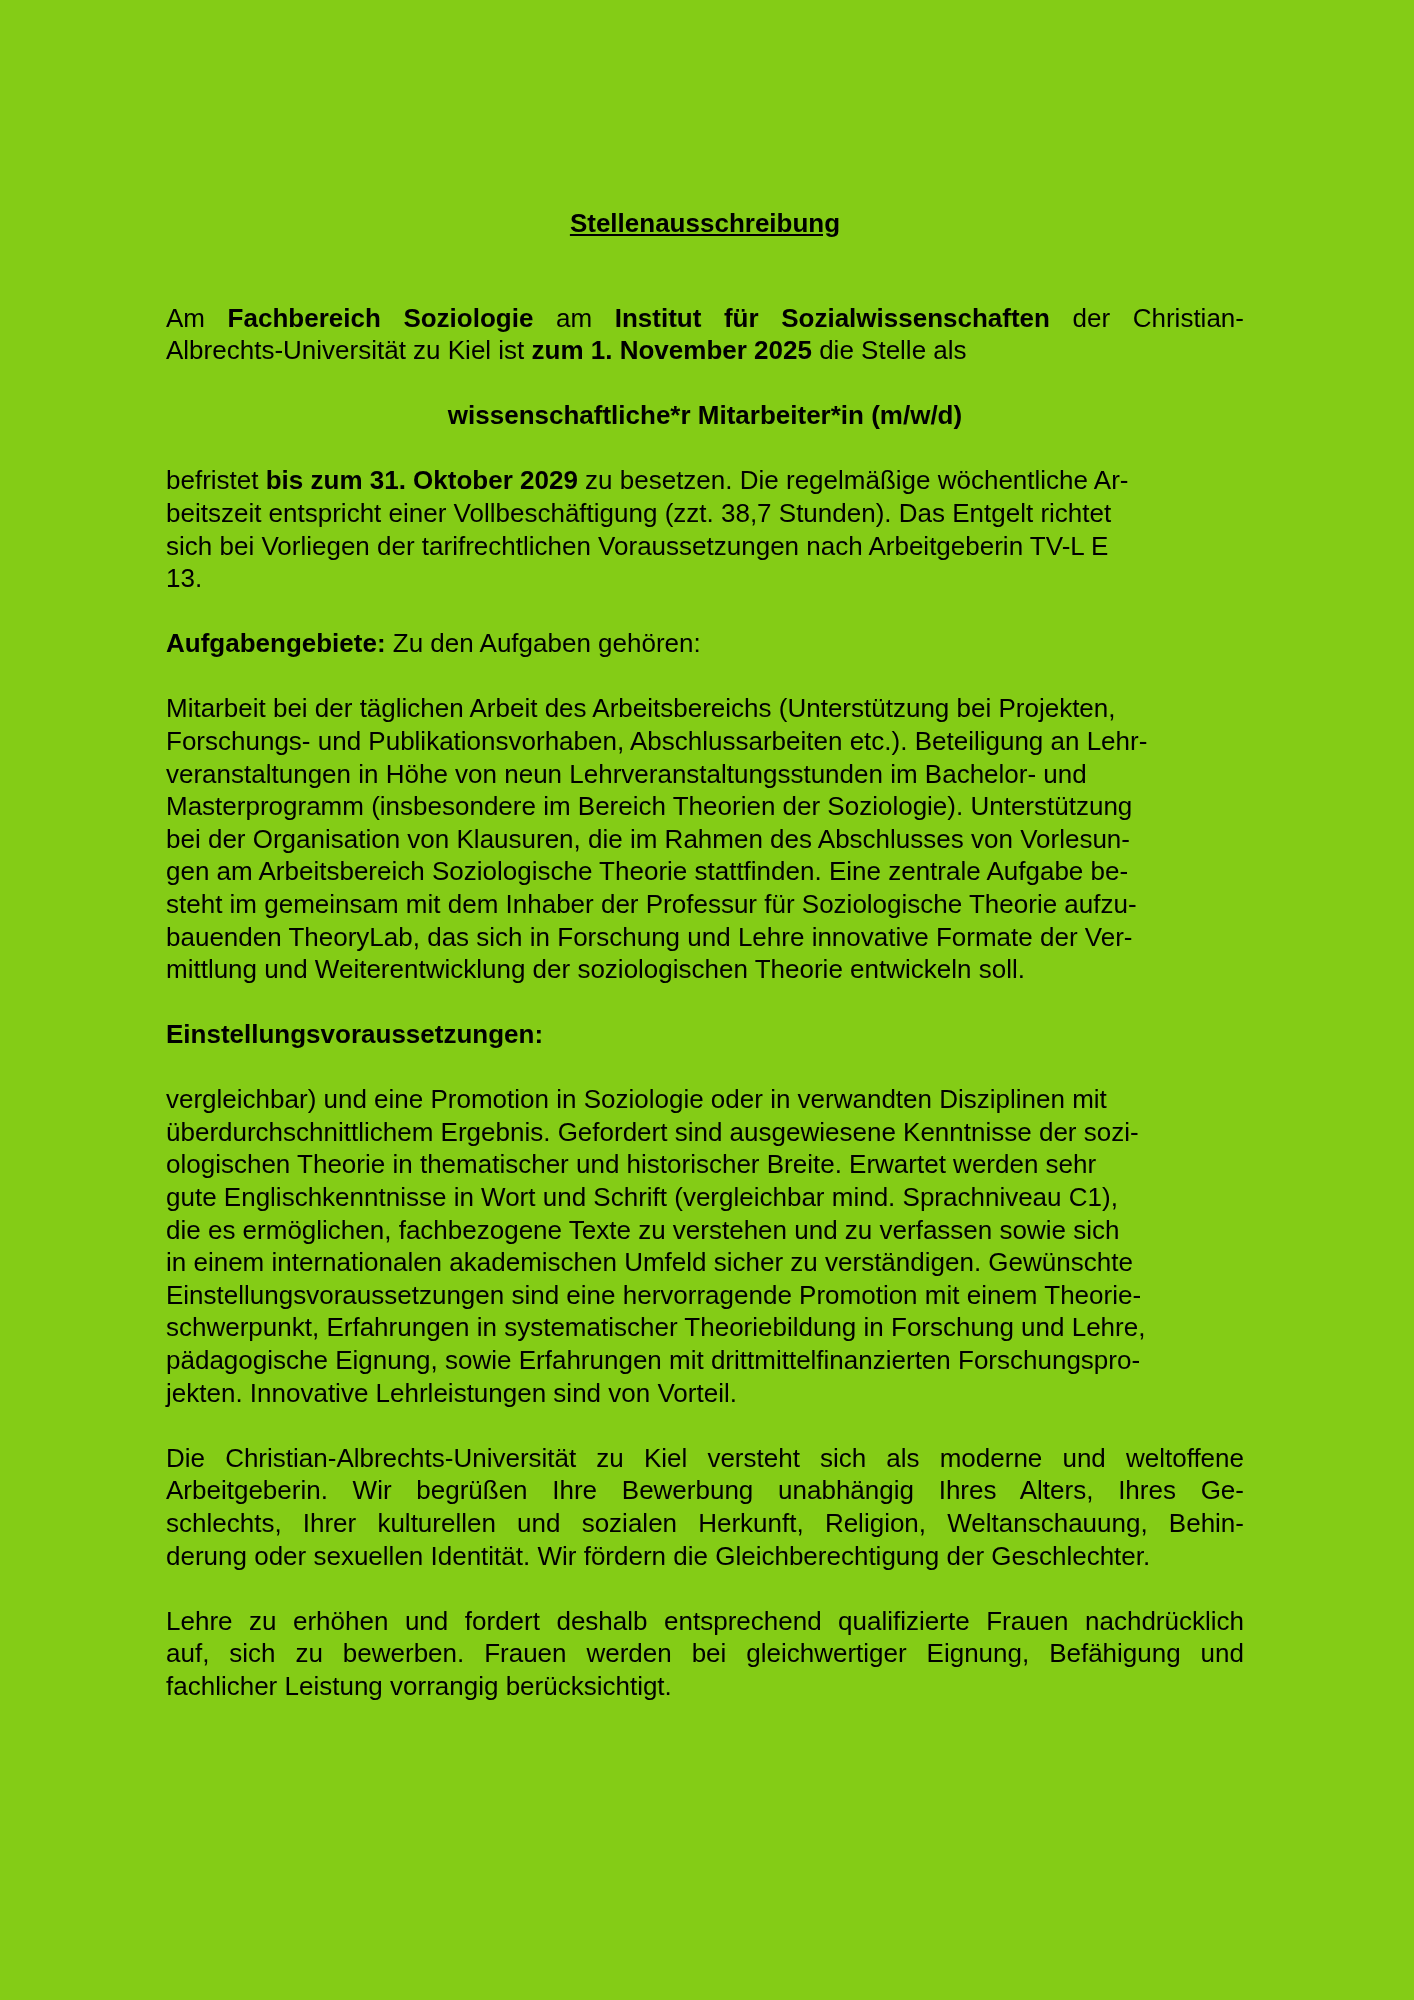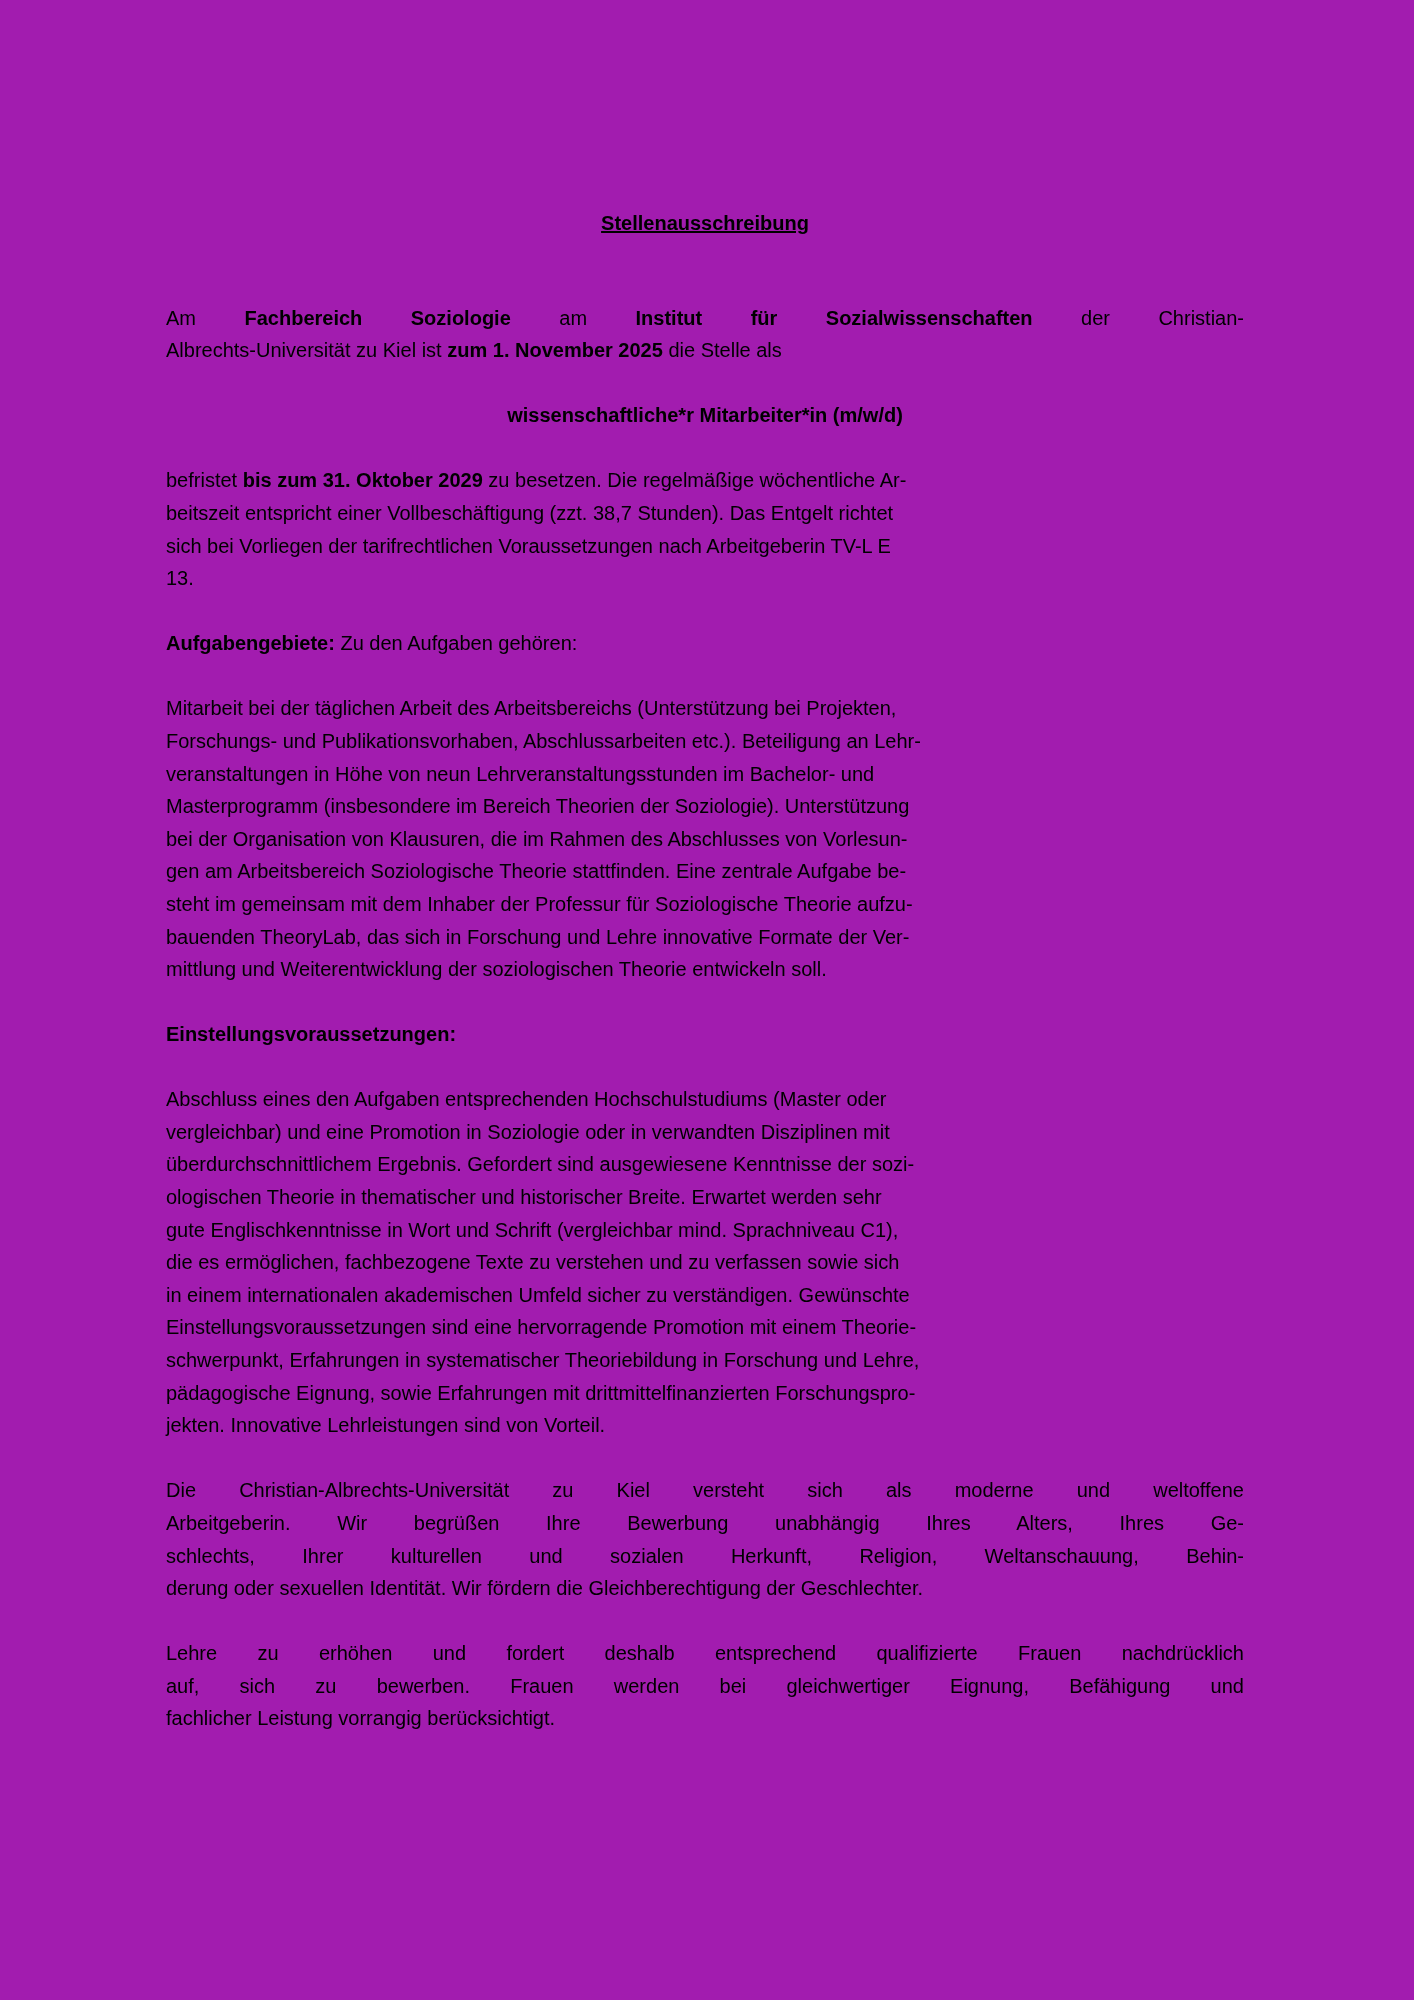--- a/index.html
+++ b/index.html
@@ -5,24 +5,24 @@
   html, body {
     margin: 0;
     padding: 0;
     background: #ffffff;
   }
   .page {
     position: relative;
     width: 1414px;
     height: 2000px;
     box-sizing: border-box;
-    background: #a21caf;
+    background: #84cc16;
     color: #000000;
     font-family: "Liberation Sans", "DejaVu Sans", sans-serif;
-    font-size: 20px;
+    font-size: 26px;
     line-height: 32.6px;
     padding: 207px 170px 0 166px;
     overflow: hidden;
   }
   .title {
     text-align: center;
     font-weight: bold;
     text-decoration: underline;
     margin: 0 0 62px 0;
   }
@@ -85,21 +85,20 @@
       <div class="line"><span>steht im gemeinsam mit dem Inhaber der Professur für Soziologische Theorie aufzu-</span></div>
       <div class="line"><span>bauenden TheoryLab, das sich in Forschung und Lehre innovative Formate der Ver-</span></div>
       <div class="line"><span>mittlung und Weiterentwicklung der soziologischen Theorie entwickeln soll.</span></div>
     </div>
 
   <div class="para">
       <div class="line"><b>Einstellungsvoraussetzungen:</b></div>
     </div>
 
   <div class="para">
-      <div class="line"><span>Abschluss eines den Aufgaben entsprechenden Hochschulstudiums (Master oder</span></div>
       <div class="line"><span>vergleichbar) und eine Promotion in Soziologie oder in verwandten Disziplinen mit</span></div>
       <div class="line"><span>überdurchschnittlichem Ergebnis. Gefordert sind ausgewiesene Kenntnisse der sozi-</span></div>
       <div class="line"><span>ologischen Theorie in thematischer und historischer Breite. Erwartet werden sehr</span></div>
       <div class="line"><span>gute Englischkenntnisse in Wort und Schrift (vergleichbar mind. Sprachniveau C1),</span></div>
       <div class="line"><span>die es ermöglichen, fachbezogene Texte zu verstehen und zu verfassen sowie sich</span></div>
       <div class="line"><span>in einem internationalen akademischen Umfeld sicher zu verständigen. Gewünschte</span></div>
       <div class="line"><span>Einstellungsvoraussetzungen sind eine hervorragende Promotion mit einem Theorie-</span></div>
       <div class="line"><span>schwerpunkt, Erfahrungen in systematischer Theoriebildung in Forschung und Lehre,</span></div>
       <div class="line"><span>pädagogische Eignung, sowie Erfahrungen mit drittmittelfinanzierten Forschungspro-</span></div>
       <div class="line"><span>jekten. Innovative Lehrleistungen sind von Vorteil.</span></div>

